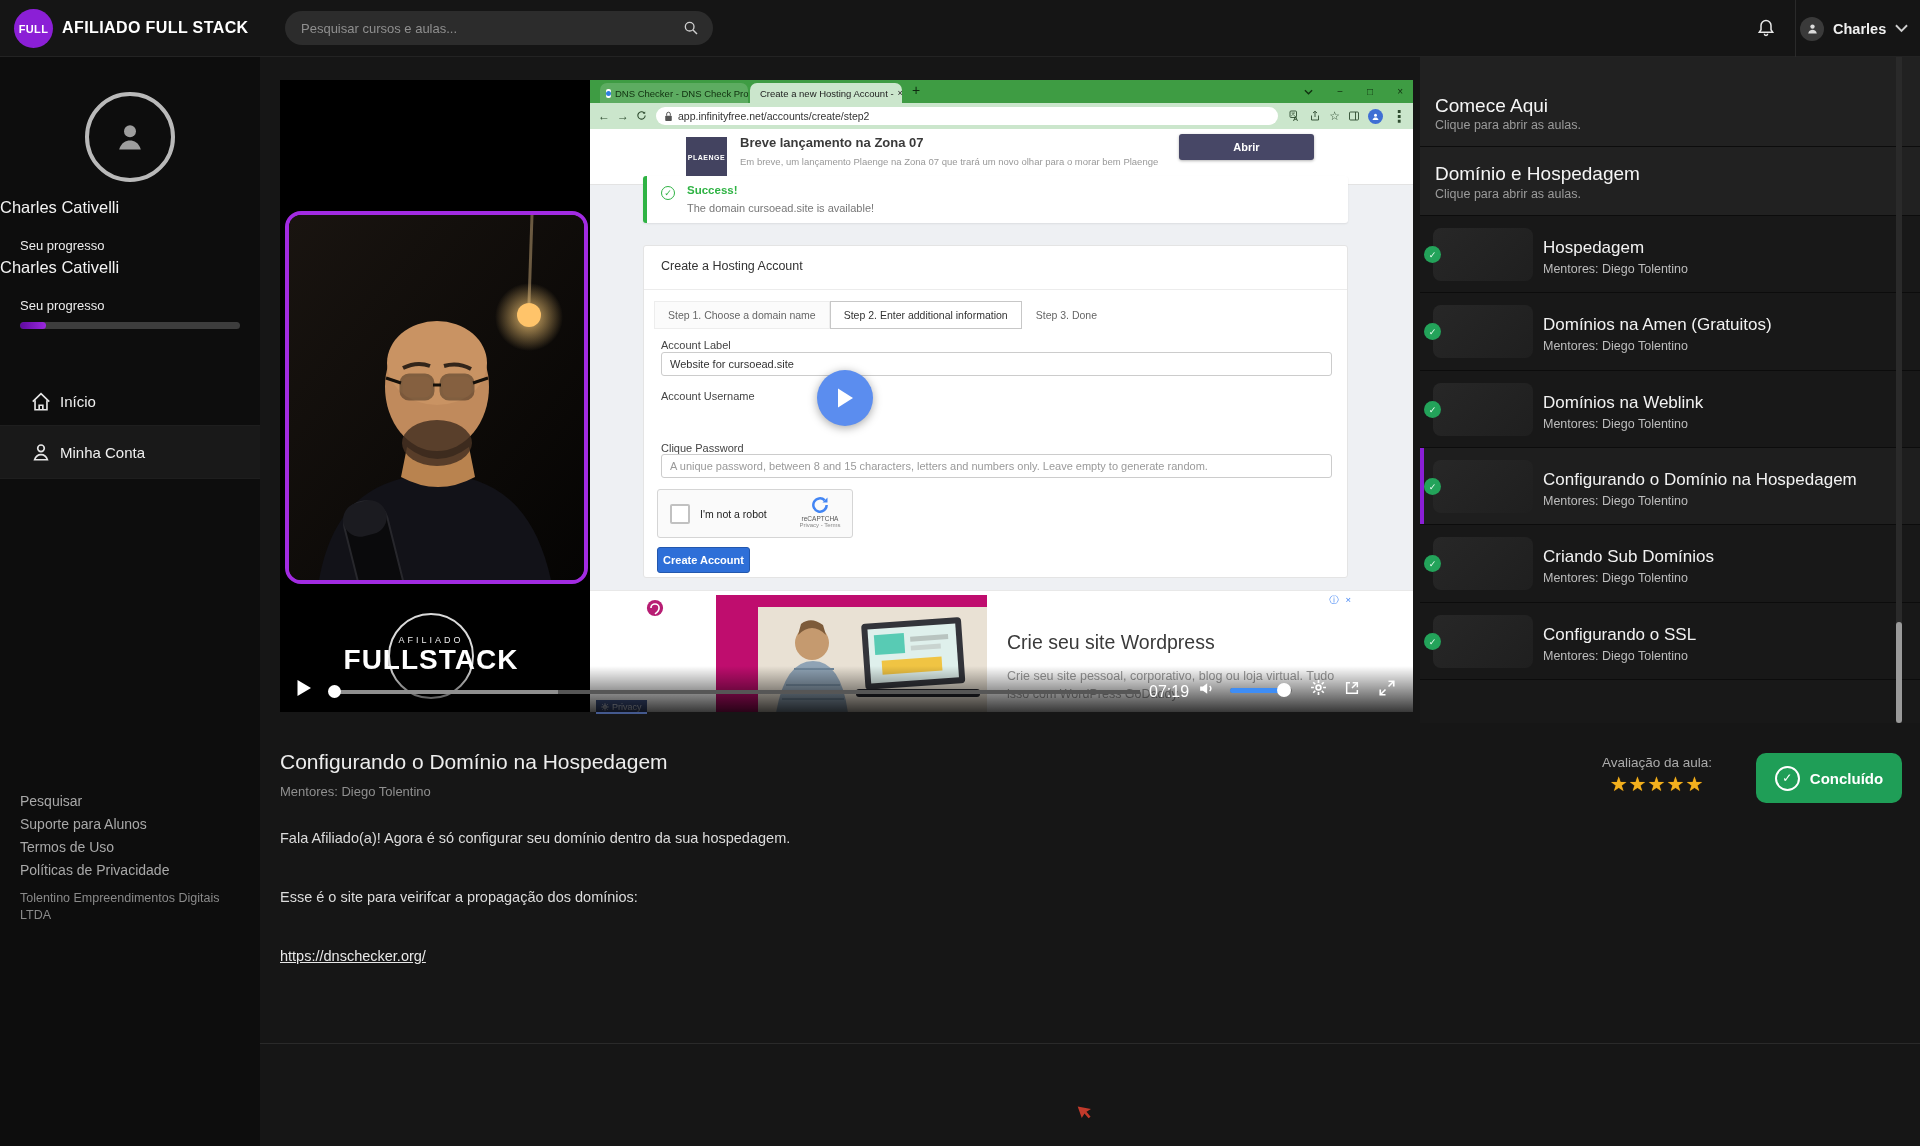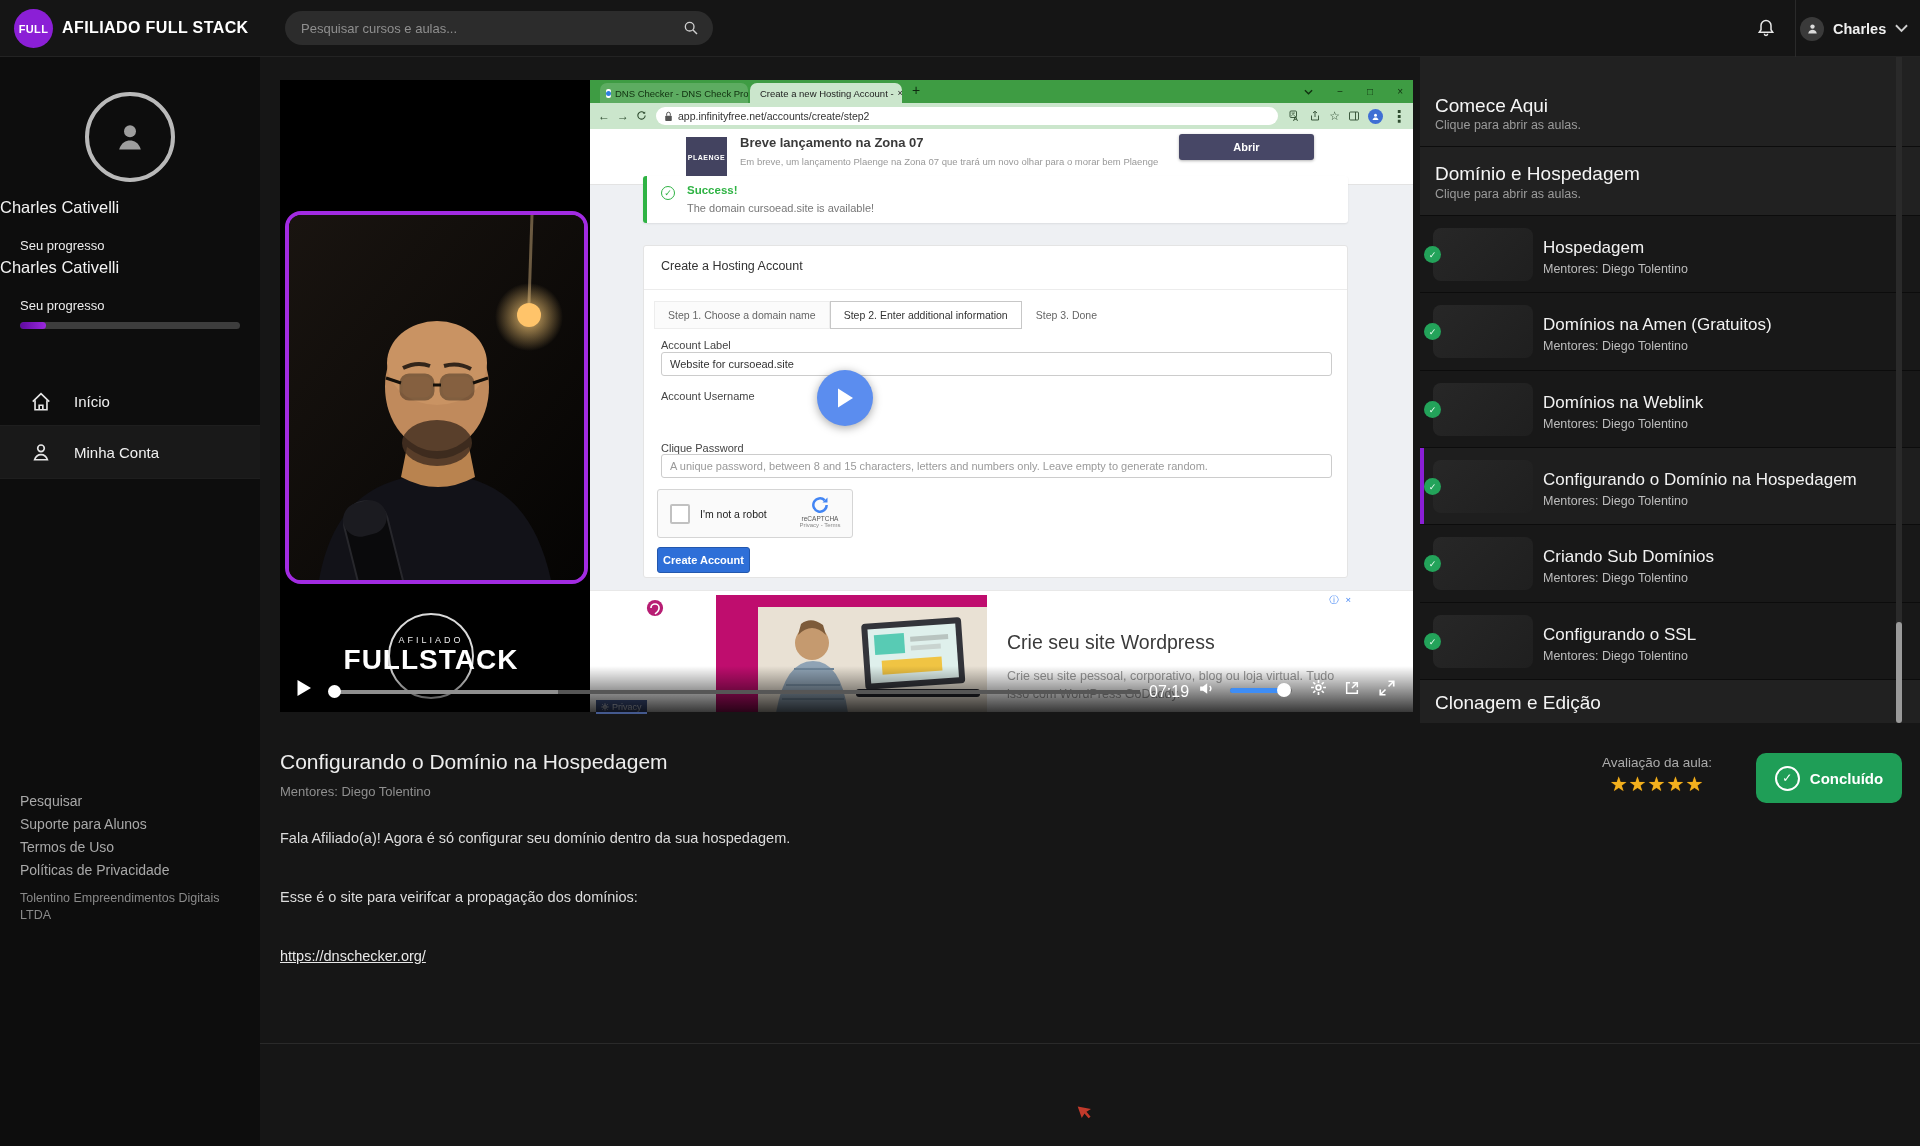--- a/index.html
+++ b/index.html
@@ -22,21 +22,21 @@
 .user-chip .uname{font-size:14.5px;font-weight:bold}
 .user-chip .chev{color:#cfcfcf}
 
 
 .sideL{position:absolute;left:0;top:57px;width:260px;height:1089px;background:#0d0d0d}
 .avatarL{position:absolute;left:85px;top:35px;width:90px;height:90px;border:4px solid #b9b9b9;border-radius:50%;display:flex;align-items:center;justify-content:center;color:#9e9e9e}
 .sname{position:absolute;left:0;width:260px;font-size:16.5px;color:#f3f3f3}
 .slab{position:absolute;left:20px;font-size:13px;color:#ececec}
 .pbar{position:absolute;left:20px;top:265px;width:220px;height:7px;border-radius:4px;background:#3d3d3d;overflow:hidden}
 .pfill{height:100%;width:12%;border-radius:4px;background:linear-gradient(90deg,#5e0a9e,#9b28e0)}
-.navrow{position:absolute;left:0;width:260px;display:flex;align-items:center;gap:22px;padding-left:30px;color:#f0f0f0;font-size:15px;border-bottom:1px solid #1e1e1e}
+.navrow{position:absolute;left:0;width:260px;display:flex;align-items:center;gap:8px;padding-left:30px;color:#f0f0f0;font-size:15px;border-bottom:1px solid #1e1e1e}
 .navrow .nic{color:#e6e6e6}
 .flink{position:absolute;left:20px;font-size:14px;color:#a8a8a8;white-space:nowrap}
 .company{position:absolute;left:20px;top:833px;width:228px;font-size:12.5px;color:#8a8a8a;line-height:1.35}
 
 
 .panelR{position:absolute;left:1420px;top:57px;width:500px;height:666px;background:#181818;overflow:hidden}
 .sec{position:absolute;left:0;width:500px;background:#212121;border-bottom:1px solid #0c0c0c}
 .sec-title{position:absolute;left:15px;font-size:19px;color:#f5f5f5;white-space:nowrap}
 .sec-sub{position:absolute;left:15px;font-size:12.5px;color:#9b9b9b;white-space:nowrap}
 .lrow{position:absolute;left:0;width:500px;background:#181818;border-bottom:1px solid #0c0c0c}
@@ -532,21 +532,18 @@
       <div class="ltitle">Criando Sub Domínios</div>
       <div class="lment">Mentores: Diego Tolentino</div>
     </div>
     <div class="lrow" style="top:546px;height:77px">
       <div class="lthumb"></div>
       <div class="lbadge">✓</div>
       <div class="ltitle">Configurando o SSL</div>
       <div class="lment">Mentores: Diego Tolentino</div>
     </div>
 
-    <div class="sec" style="top:623px;height:43px;border-bottom:0">
-      <div class="sec-title" style="top:12px">Clonagem e Edição</div>
-    </div>
 
     <div class="scroll-track"></div>
     <div class="scroll-thumb"></div>
   </aside>
 
 </div>
 
 </body></html>

